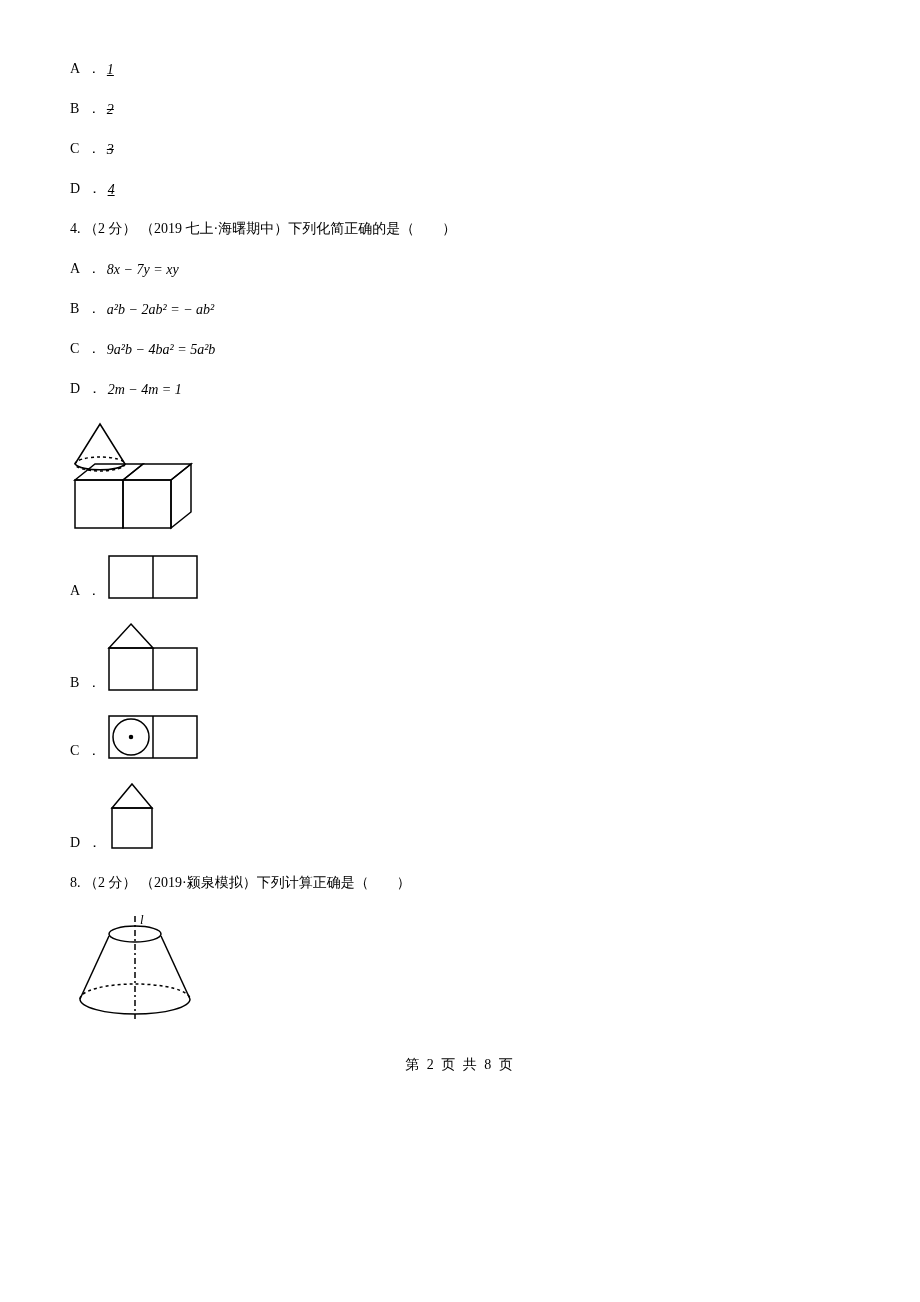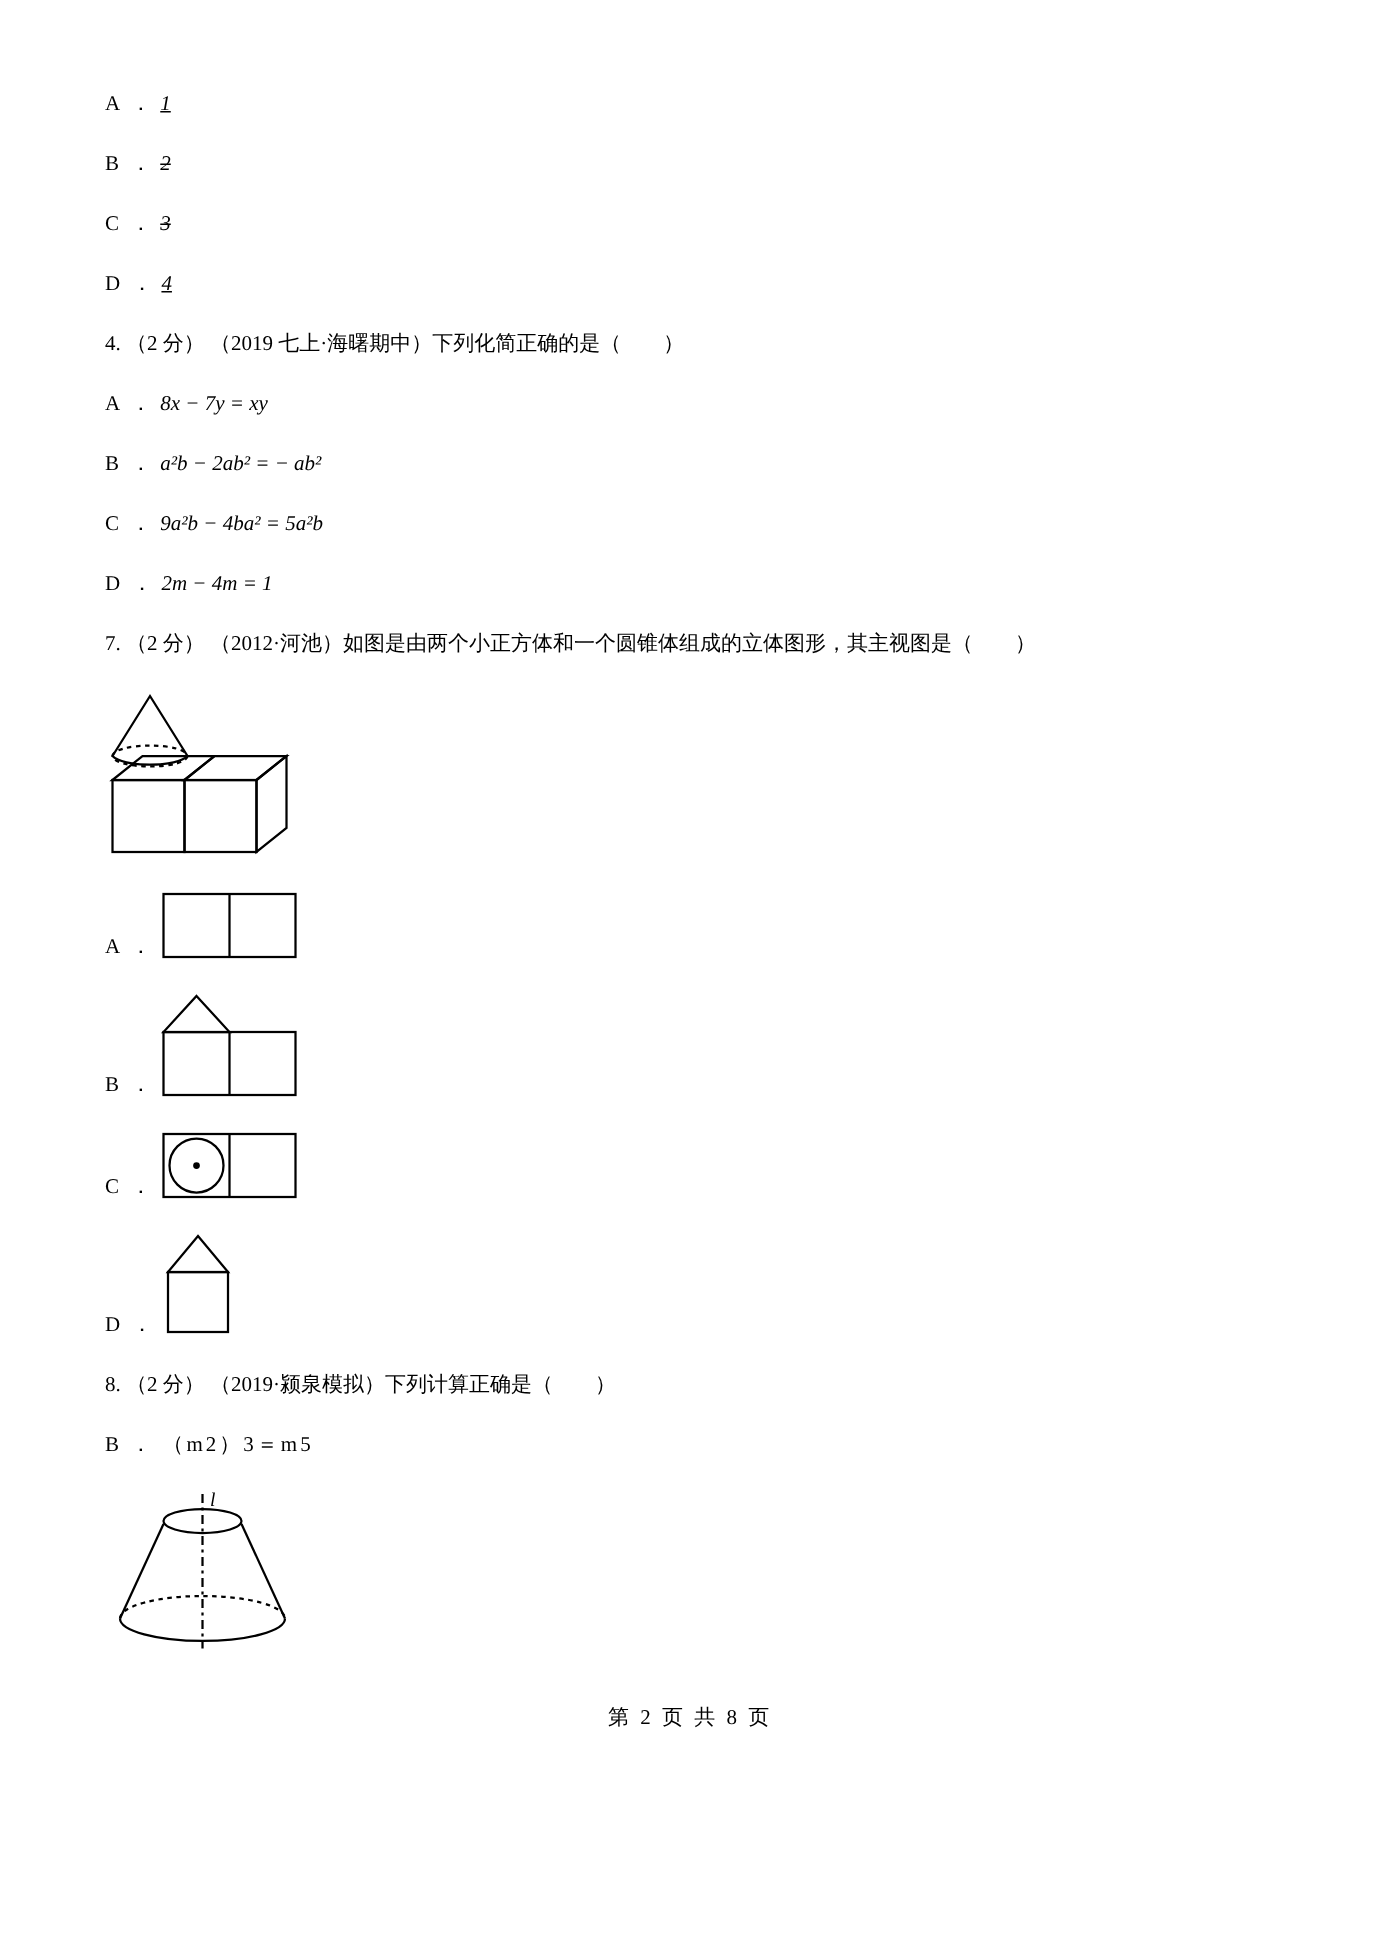--- a/index.html
+++ b/index.html
@@ -72,24 +72,20 @@
   </div>
   <div class="line">
     <span class="label">C ．</span>
     <span class="math">9a²b − 4ba² = 5a²b</span>
   </div>
   <div class="line">
     <span class="label">D ．</span>
     <span class="math">2m − 4m = 1</span>
   </div>
 
-  <div class="line">
-    <span>7.  （2 分） （2012·河池）</span>
-    <span>如图是由两个小正方体和一个圆锥体组成的立体图形，其主视图是（　　）</span>
-  </div>
 
   <div class="line">
     <svg width="130" height="112" viewBox="0 0 130 112">
 
       <g stroke="#000" fill="none" stroke-width="1.5">
 
         <rect x="5" y="60" width="48" height="48"></rect>
 
         <rect x="53" y="60" width="48" height="48"></rect>
 
@@ -152,23 +148,20 @@
           <rect x="4" y="26" width="40" height="40"></rect>
         </g>
       </svg>
     </span>
   </div>
 
   <div class="line">
     <span>8.  （2 分） （2019·颍泉模拟）</span>
     <span>下列计算正确是（　　）</span>
   </div>
-  <div class="line">
-    <span class="label">B ． （m2）3＝m5</span>
-  </div>
 
 
   <div class="line">
     <svg width="130" height="112" viewBox="0 0 130 112">
       <g stroke="#000" fill="none" stroke-width="1.5">
 
         <ellipse cx="65" cy="20" rx="26" ry="8"></ellipse>
 
         <path d="M10,85 A55 15 0 0 0 120,85"></path>
         <path d="M10,85 A55 15 0 0 1 120,85" stroke-dasharray="3,3"></path>

